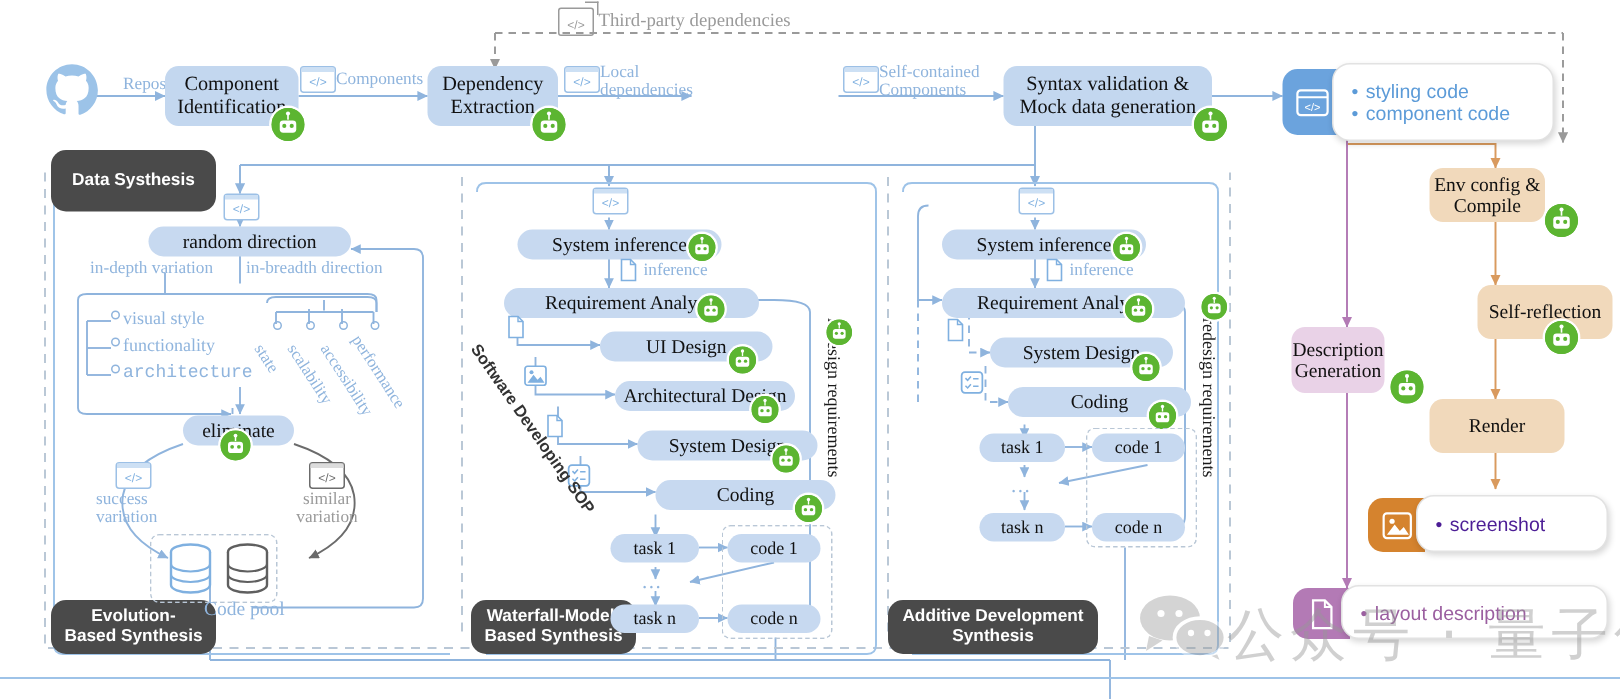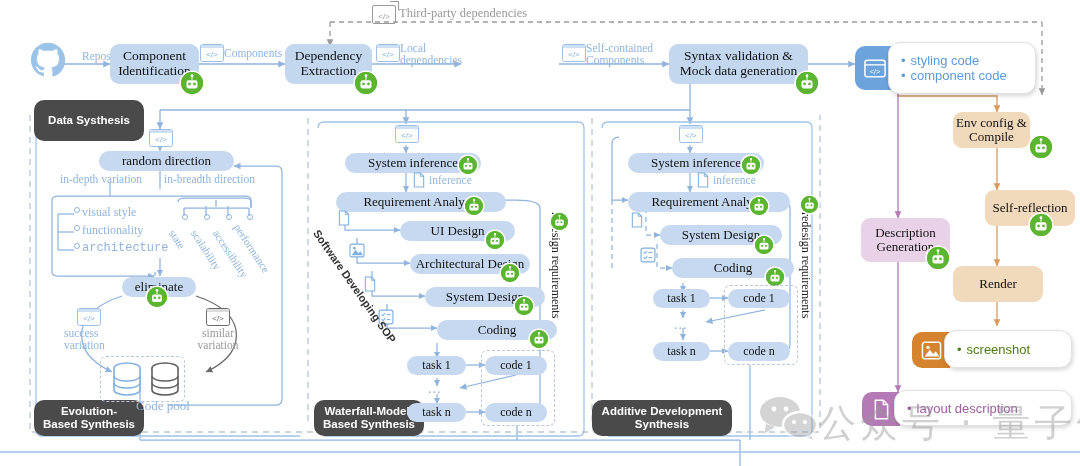--- a/index.html
+++ b/index.html
@@ -27,21 +27,21 @@
   .lbl{position:absolute;color:#8fb4dd;font-size:11.5px;line-height:1.08;}
   .lbl-grey{position:absolute;color:#9a9a9a;font-size:12.5px;}
 
   
   .card{position:absolute;background:#fff;border:1px solid #e2e2e2;border-radius:12px;
         box-shadow:1px 2px 4px rgba(0,0,0,.16);display:flex;flex-direction:column;
         justify-content:center;box-sizing:border-box;padding-left:12px;}
   .card .bl{font-family:"Liberation Sans",sans-serif;font-size:13px;white-space:nowrap;}
   .card .bl::before{content:"\2022";margin-right:5px;}
   .blue-txt{color:#5c9bd8;}
-  .orange-txt{color:#4d7c0f;}
+  .orange-txt{color:#4c1d95;}
   .purple-txt{color:#9b5fa0;}
 
   .chip{position:absolute;border-radius:10px 0 0 10px;display:flex;align-items:center;
         justify-content:center;}
   .chip.blue-chip{background:#6ba3dd;}
   .chip.orange-chip{background:#d5832e;}
   .chip.purple-chip{background:#b37ab5;}
 
   
   .codeicon{position:absolute;border:1.4px solid #9cc0e6;border-radius:2.5px;
@@ -321,21 +321,21 @@
     <svg width="21" height="19" viewBox="0 0 24 22">
         <rect x="1.5" y="1.5" width="21" height="19" rx="2.5" fill="none" stroke="#fff" stroke-width="1.7"></rect>
         <circle cx="8" cy="7.5" r="2" fill="#fff"></circle>
         <path d="M4 18 L10 10 L14 15 L17 12 L21 18 Z" fill="#fff"></path>
       </svg>
   </div>
   <div class="card" style="left:944px;top:330px;width:128px;height:38px;">
     <div class="bl orange-txt">screenshot</div>
   </div>
 
-  <div class="node purple" style="left:861px;top:218px;width:89px;height:44px;">
+  <div class="node purple" style="left:861px;top:218px;width:62px;height:44px;">
     <span style="white-space:pre-line">Description
 Generation</span>
   </div>
   <div class="bot" style="left:927px;top:247px;width:22px;height:22px;">
     <svg viewBox="0 0 24 24" width="22" height="22">
         <circle cx="12" cy="12" r="12" fill="#5cb531"></circle>
         <rect x="6" y="9" width="12" height="9" rx="2.5" fill="#fff"></rect>
         <circle cx="9.3" cy="13" r="1.5" fill="#5cb531"></circle>
         <circle cx="14.7" cy="13" r="1.5" fill="#5cb531"></circle>
         <rect x="11.4" y="4.5" width="1.2" height="4" fill="#fff"></rect>

